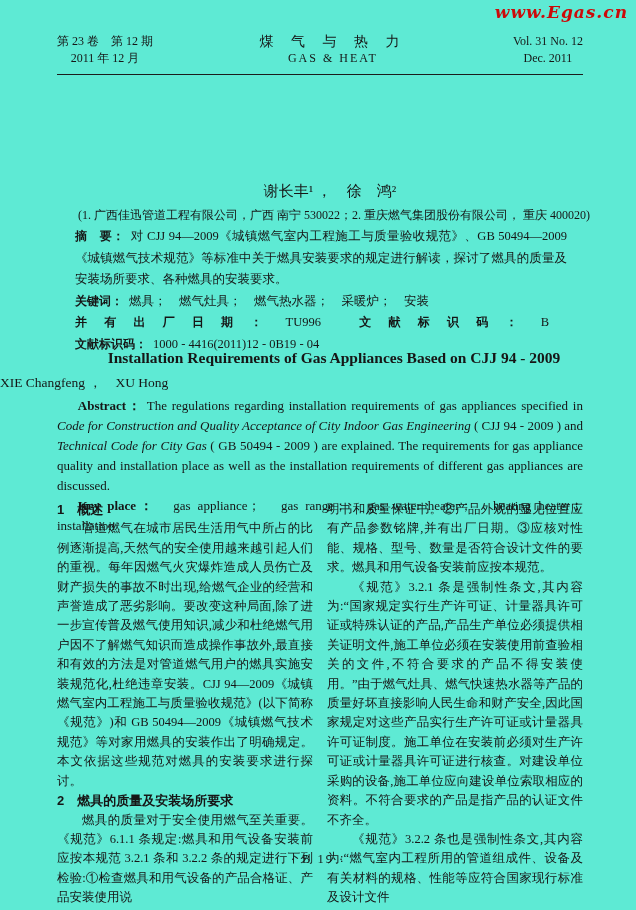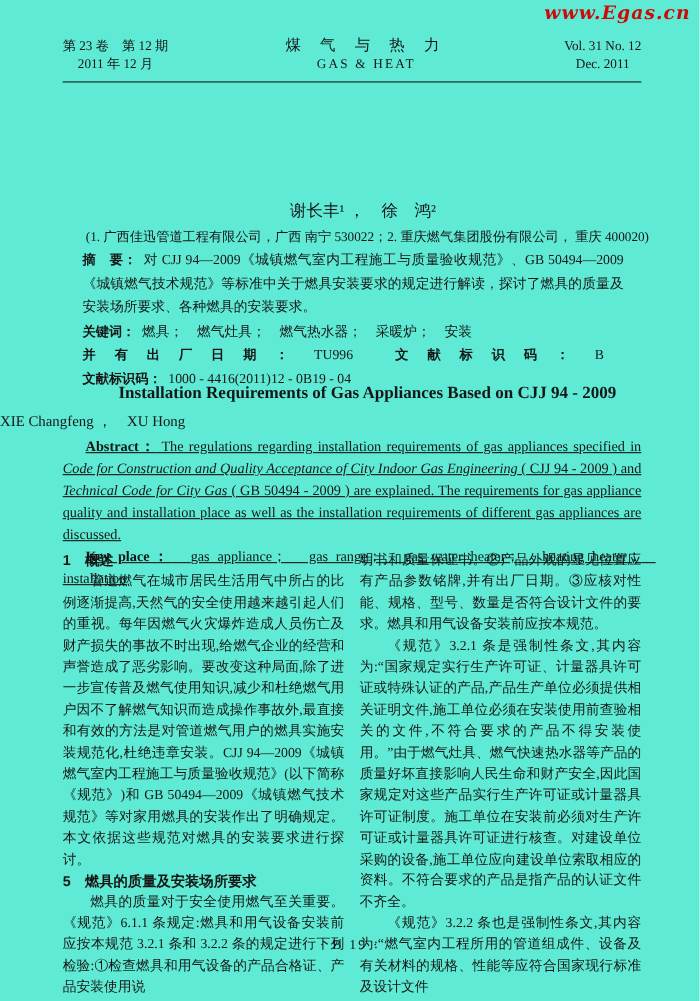--- a/index.html
+++ b/index.html
@@ -36,21 +36,21 @@
   .meta-group { margin-right:18px; white-space:nowrap; }
   .en-title {
     position:absolute; top:349px; left:16px; width:100%; text-align:center;
     font-weight:bold; font-size:15.5px; margin:0;
   }
   .en-authors { position:absolute; top:374px; left:0; width:100%; text-align:left; font-size:13.5px; }
   .en-abs {
     position:absolute; top:396px; left:57px; width:526px;
     font-size:13px; line-height:20px; text-align:justify;
   }
-  .en-abs p { margin:0; text-indent:1.6em;text-decoration:underline; }
+  .en-abs p { margin:0; text-indent:1.6em; }
   .en-abs .en-lbl { font-weight:bold; }
   .en-keywords { margin-top:2px; }
   .columns {
     position:absolute; top:500px; left:57px; width:526px;
     display:flex; gap:14px;
   }
   .col { width:256px; font-size:12.5px; line-height:19.4px; text-align:justify; }
   .sec-heading {
     font-family:"Liberation Sans", sans-serif; font-weight:bold;
     font-size:13px; margin:0; line-height:19.4px;
@@ -104,21 +104,21 @@
 
   <div class="en-abs">
     <p><span class="en-lbl">Abstract：</span><span><span>  The regulations regarding installation requirements of gas appliances specified in </span><i>Code for Construction and Quality Acceptance of City Indoor Gas Engineering</i><span> ( CJJ 94 - 2009 ) and </span><i>Technical Code for City Gas</i><span> ( GB 50494 - 2009 ) are explained.  The requirements for gas appliance quality and installation place as well as the installation requirements of different gas appliances are discussed.</span></span></p>
     <p class="en-keywords"><span class="en-lbl">Key place：</span>　<span>gas appliance；　gas range；　gas water heater；　heating heater；　installation</span></p>
   </div>
 
   <div class="columns">
     <div class="col">
       <h3 class="sec-heading">1　概述</h3>
       <p>管道燃气在城市居民生活用气中所占的比例逐渐提高,天然气的安全使用越来越引起人们的重视。每年因燃气火灾爆炸造成人员伤亡及财产损失的事故不时出现,给燃气企业的经营和声誉造成了恶劣影响。要改变这种局面,除了进一步宣传普及燃气使用知识,减少和杜绝燃气用户因不了解燃气知识而造成操作事故外,最直接和有效的方法是对管道燃气用户的燃具实施安装规范化,杜绝违章安装。CJJ 94—2009《城镇燃气室内工程施工与质量验收规范》(以下简称《规范》)和 GB 50494—2009《城镇燃气技术规范》等对家用燃具的安装作出了明确规定。本文依据这些规范对燃具的安装要求进行探讨。</p>
-      <h3 class="sec-heading">5　燃具的质量及安装场所要求</h3>
+      <h3 class="sec-heading">2　燃具的质量及安装场所要求</h3>
       <p>燃具的质量对于安全使用燃气至关重要。《规范》6.1.1 条规定:燃具和用气设备安装前应按本规范 3.2.1 条和 3.2.2 条的规定进行下列检验:①检查燃具和用气设备的产品合格证、产品安装使用说</p>
     </div>
     <div class="col">
       <p class="cont">明书和质量保证书。②产品外观的显见位置应有产品参数铭牌,并有出厂日期。③应核对性能、规格、型号、数量是否符合设计文件的要求。燃具和用气设备安装前应按本规范。</p>
       <p>《规范》3.2.1 条是强制性条文,其内容为:“国家规定实行生产许可证、计量器具许可证或特殊认证的产品,产品生产单位必须提供相关证明文件,施工单位必须在安装使用前查验相关的文件,不符合要求的产品不得安装使用。”由于燃气灶具、燃气快速热水器等产品的质量好坏直接影响人民生命和财产安全,因此国家规定对这些产品实行生产许可证或计量器具许可证制度。施工单位在安装前必须对生产许可证或计量器具许可证进行核查。对建设单位采购的设备,施工单位应向建设单位索取相应的资料。不符合要求的产品是指产品的认证文件不齐全。</p>
       <p>《规范》3.2.2 条也是强制性条文,其内容为:“燃气室内工程所用的管道组成件、设备及有关材料的规格、性能等应符合国家现行标准及设计文件</p>
     </div>
   </div>
 
   <div class="footer">· B 19 ·</div>

